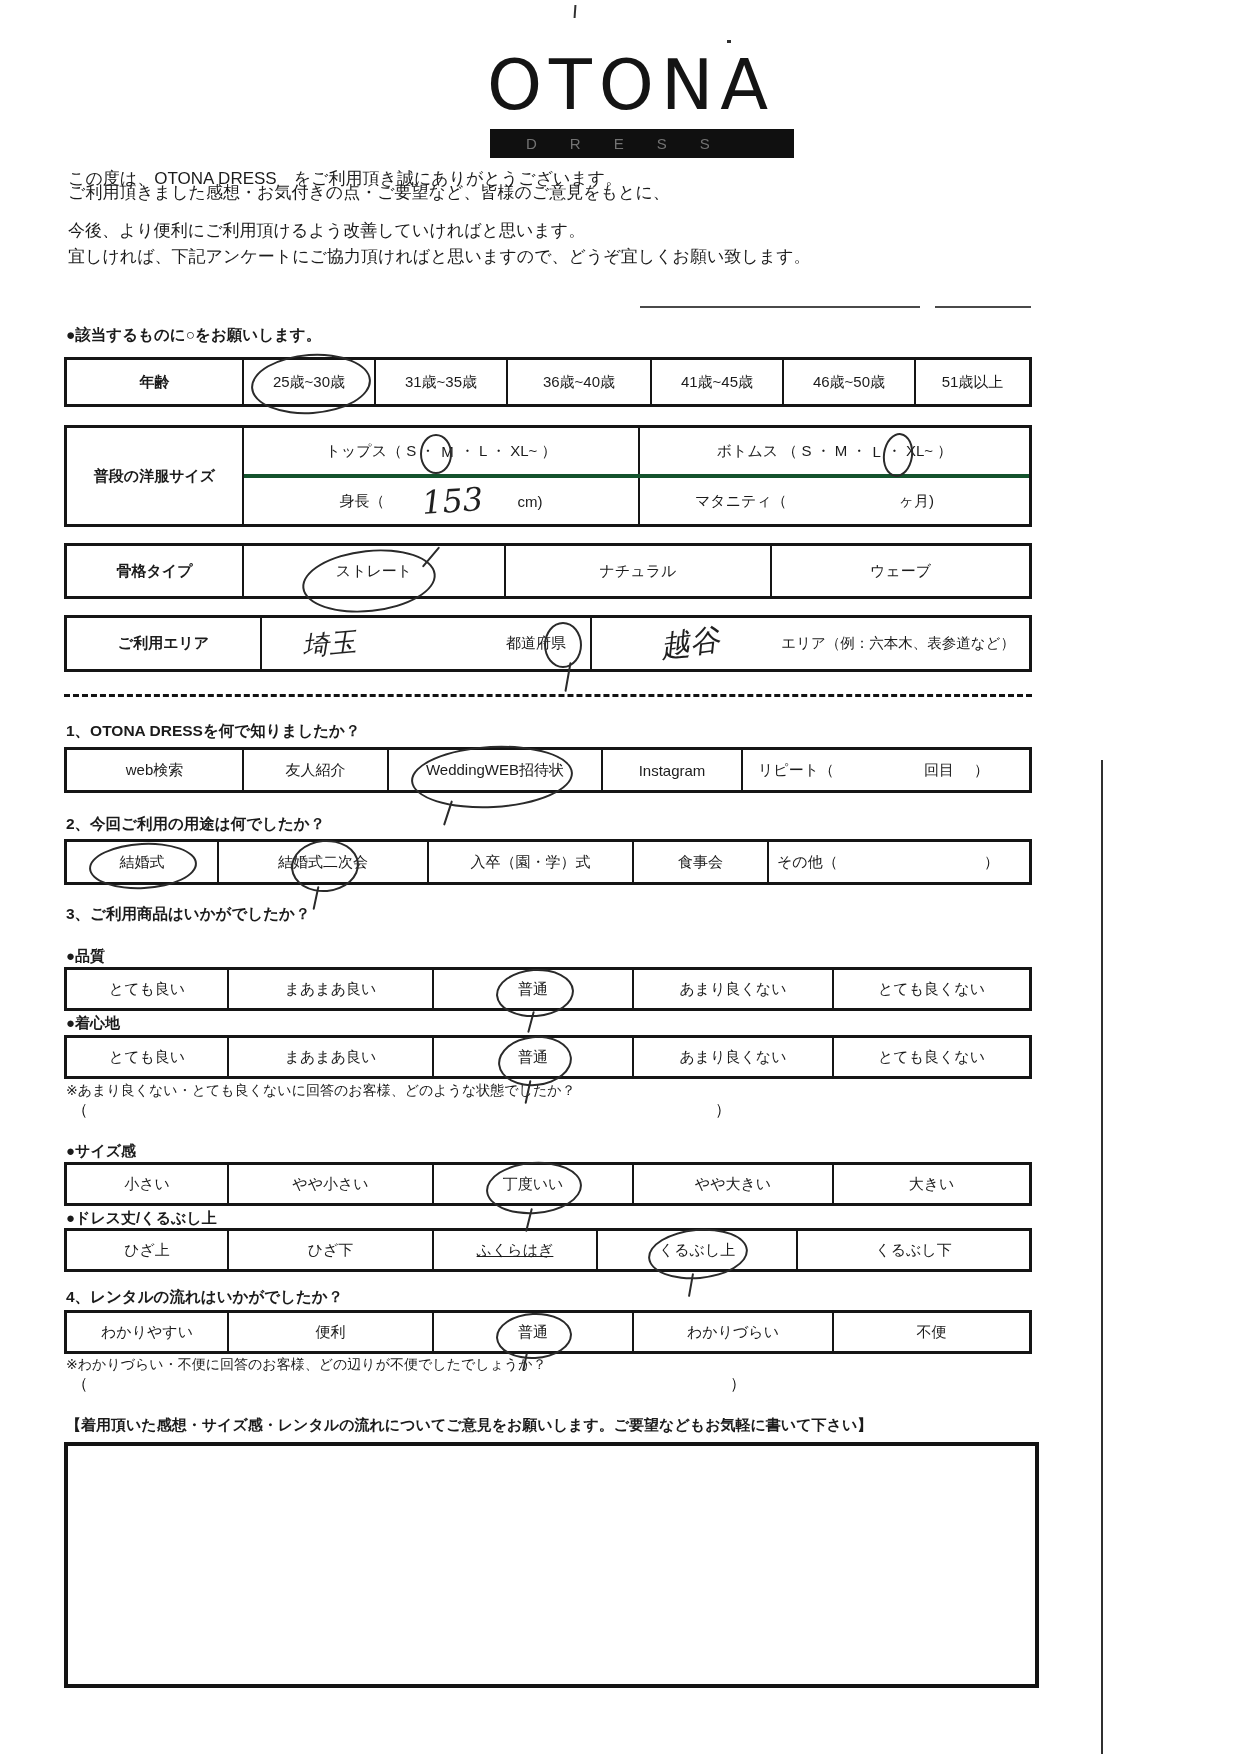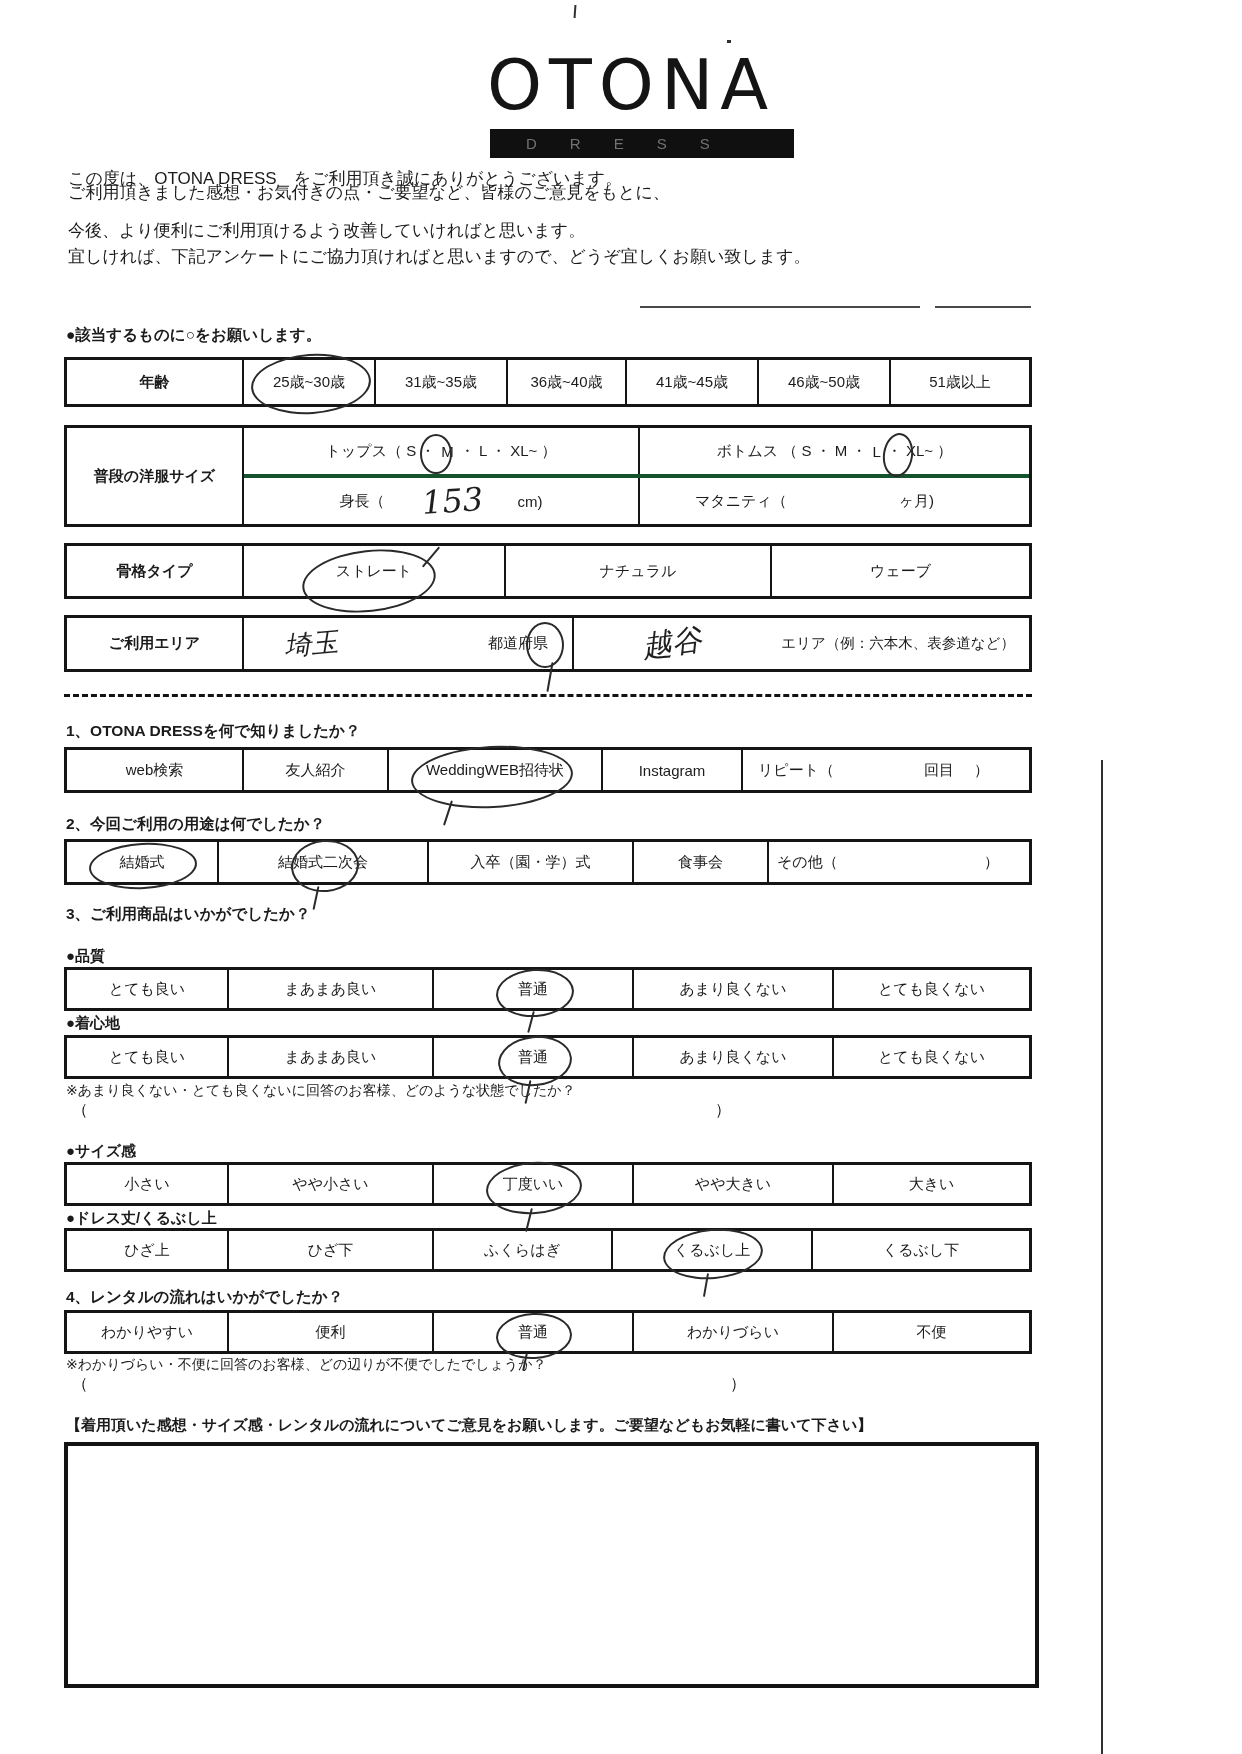--- a/index.html
+++ b/index.html
@@ -64,21 +64,21 @@
   <div class="cell first lab" style="width:175px;">
       <span>年齢</span>
     </div>
   <div class="cell" style="width:132px;">
     <span>25歳~30歳</span>
     <i class="mark" style="left:7px;top:-6px;width:116px;height:56px;transform:rotate(-4deg);"></i>
   </div>
   <div class="cell" style="width:132px;">
       <span>31歳~35歳</span>
     </div>
-  <div class="cell" style="width:119px;">
+  <div class="cell" style="width:144px;">
       <span>36歳~40歳</span>
     </div>
   <div class="cell" style="width:132px;">
       <span>41歳~45歳</span>
     </div>
   <div class="cell" style="width:132px;">
       <span>46歳~50歳</span>
     </div>
   <div class="cell" style="flex:1;">
       <span>51歳以上</span>
@@ -129,21 +129,21 @@
   </div>
   <div class="cell" style="width:266px;">
       <span>ナチュラル</span>
     </div>
   <div class="cell" style="flex:1;">
       <span>ウェーブ</span>
     </div>
 </div>
 
 <div class="tbl" style="left:64px;top:615px;width:968px;height:57px;">
-  <div class="cell first lab" style="width:175px;">
+  <div class="cell first lab" style="width:193px;">
       <span>ご利用エリア</span>
     </div>
   <div class="cell" style="width:330px;justify-content:space-between;padding:0 24px 0 40px;">
     <span class="hw" style="font-size:27px;transform:rotate(-5deg);">埼玉</span>
     <span>都道府県</span>
     <i class="mark" style="left:282px;top:4px;width:34px;height:42px;"></i>
     <i class="tailline" style="left:305px;top:44px;height:30px;transform:rotate(10deg);"></i>
   </div>
   <div class="cell" style="flex:1;justify-content:space-between;padding:0 14px 0 68px;">
     <span class="hw" style="font-size:30px;transform:rotate(-8deg);">越谷</span>
@@ -271,21 +271,21 @@
 </div>
 
 <div class="abs q-sub" style="left:66px;top:1209px;">●ドレス丈/くるぶし上</div>
 <div class="tbl" style="left:64px;top:1228px;width:968px;height:44px;">
   <div class="cell first" style="width:160px;">
       <span>ひざ上</span>
     </div>
   <div class="cell" style="width:205px;">
       <span>ひざ下</span>
     </div>
-  <div class="cell" style="width:179px;">
+  <div class="cell" style="width:164px;text-decoration:underline;">
       <span>ふくらはぎ</span>
     </div>
   <div class="cell" style="width:200px;">
     <span>くるぶし上</span>
     <i class="mark" style="left:50px;top:-2px;width:96px;height:46px;transform:rotate(-5deg);"></i>
     <i class="tailline" style="left:92px;top:42px;height:24px;transform:rotate(10deg);"></i>
   </div>
   <div class="cell" style="flex:1;">
       <span>くるぶし下</span>
     </div>

